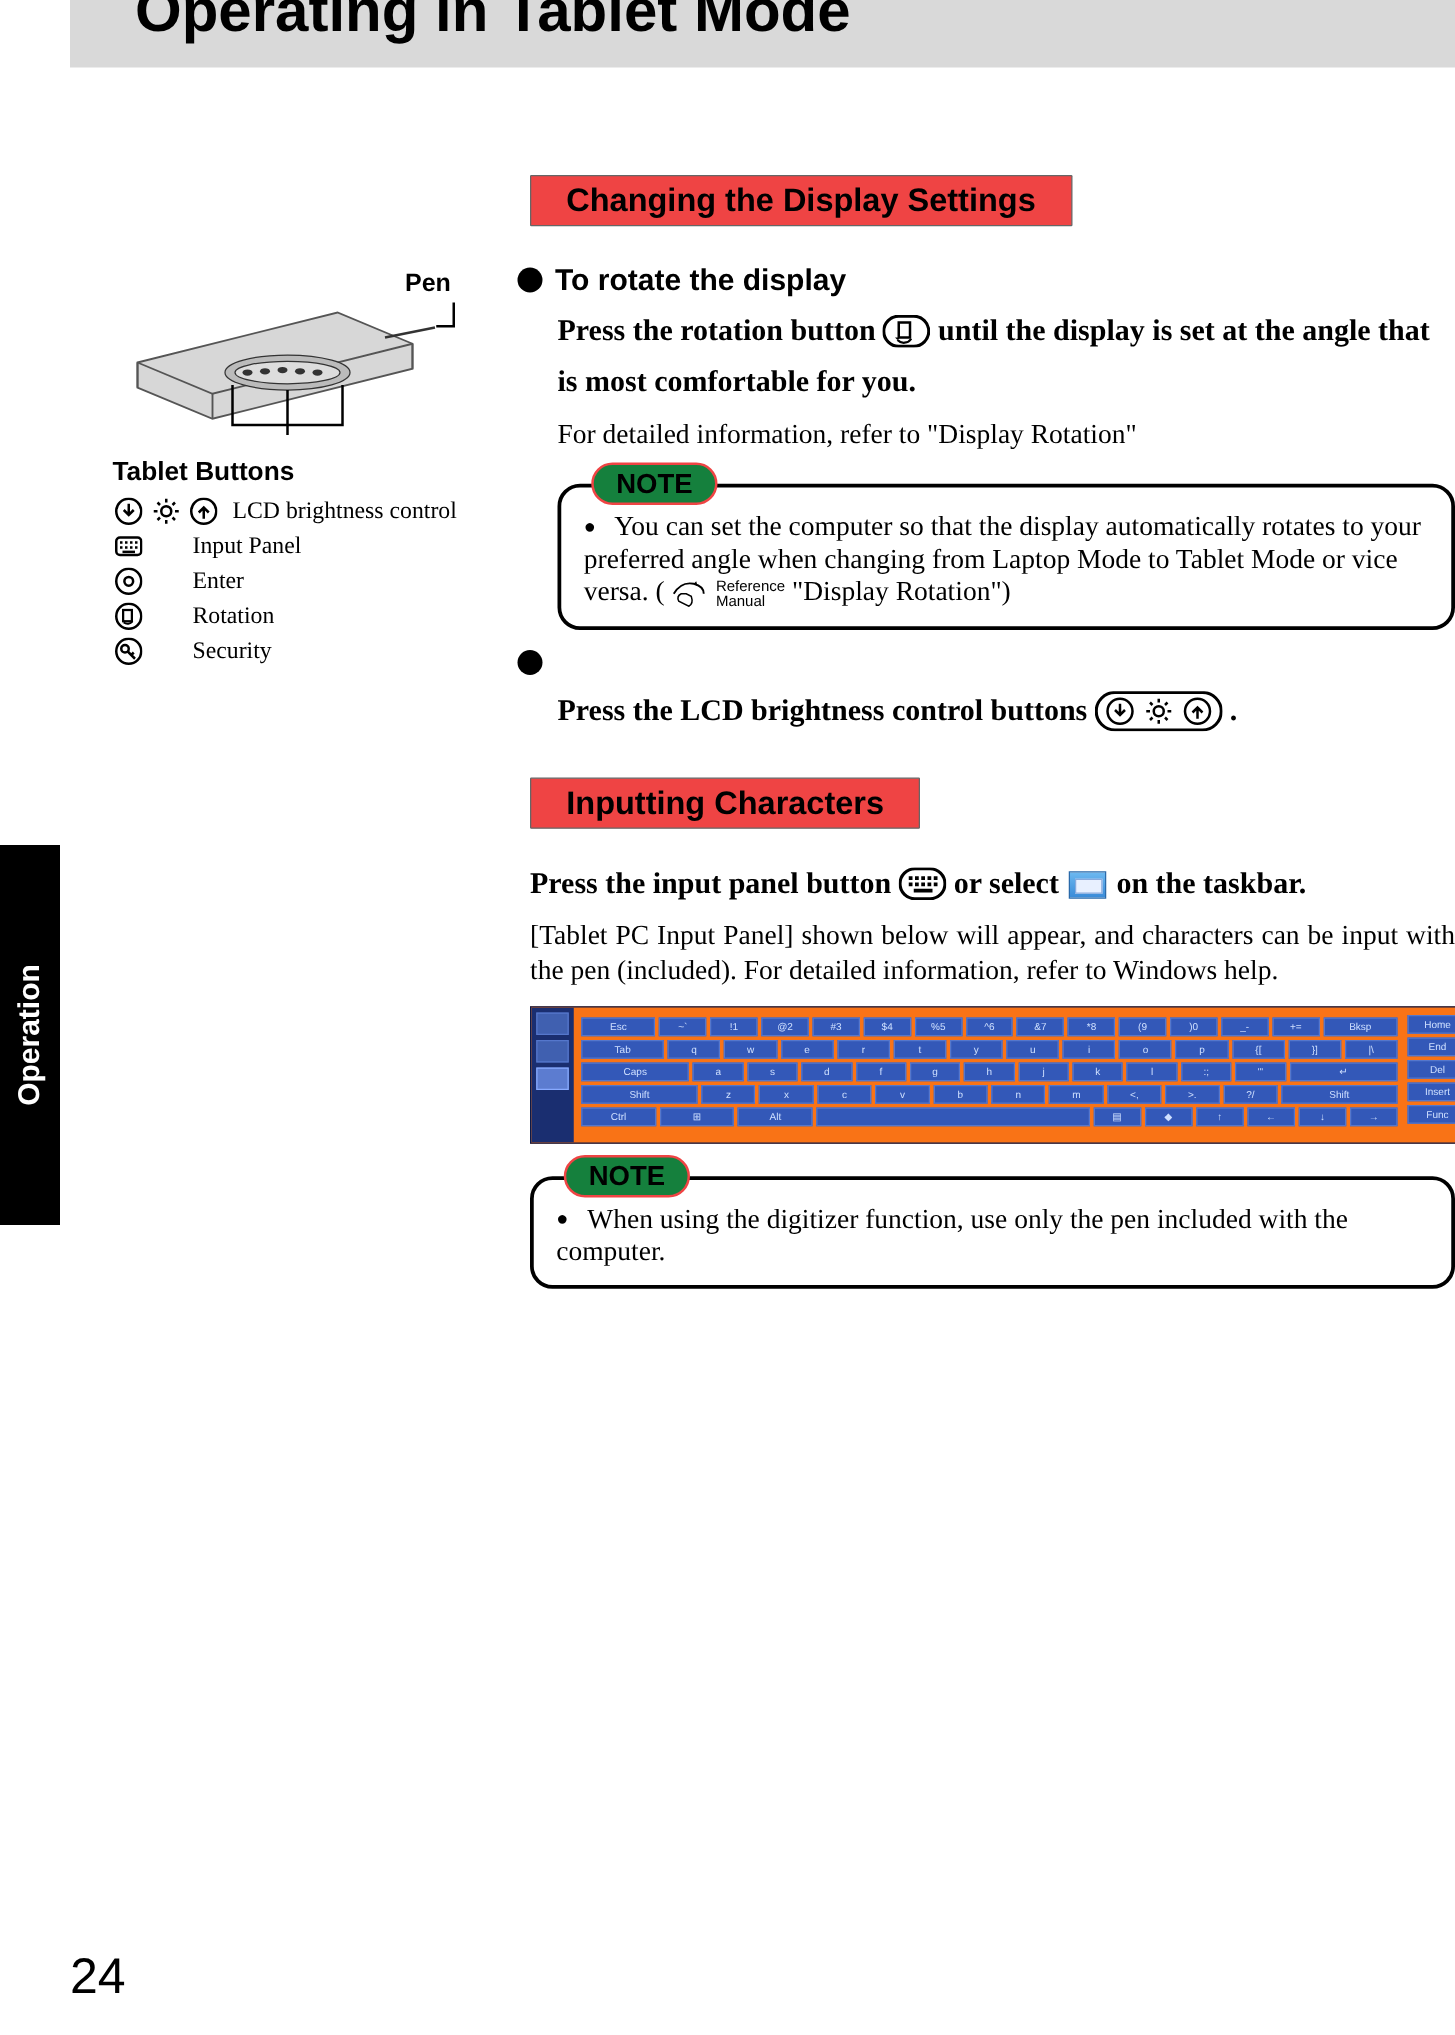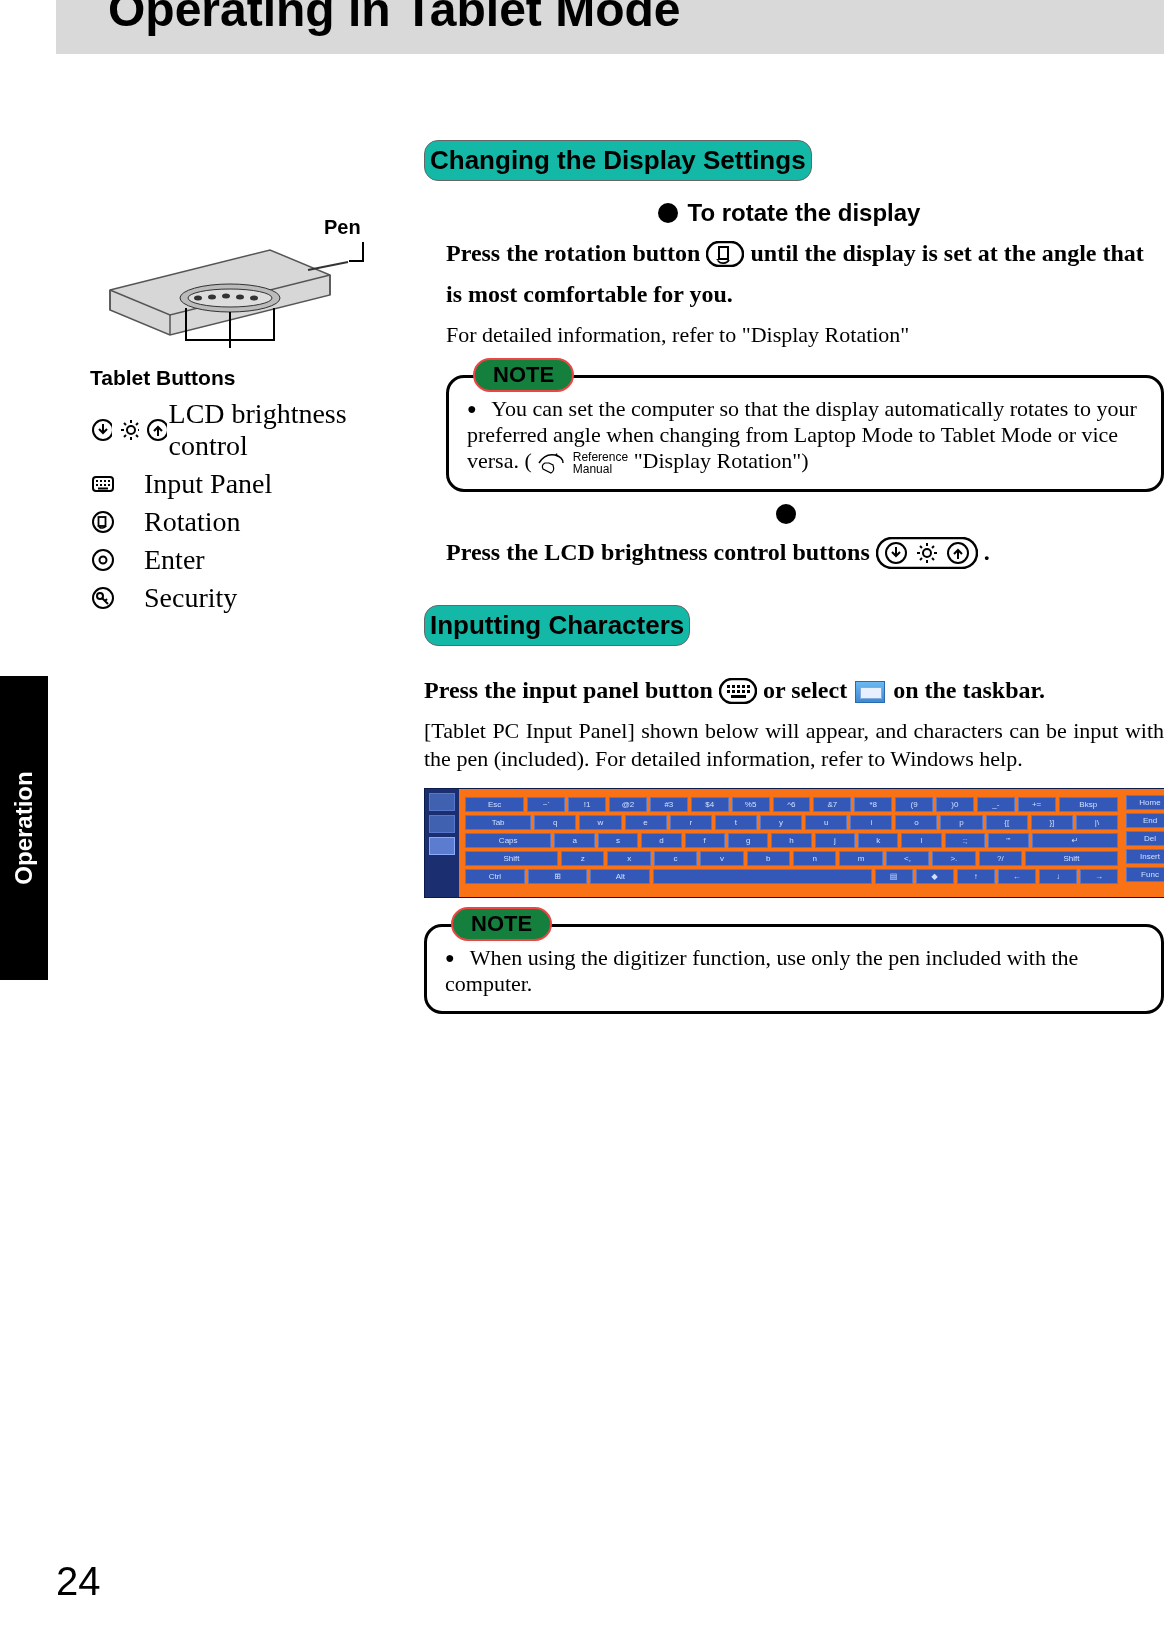--- a/index.html
+++ b/index.html
@@ -13,32 +13,32 @@
   .operation-tab span { position: absolute; left: 50%; top: 50%; transform: translate(-50%, -50%) rotate(-90deg); color: #fff; font-family: Arial, sans-serif; font-weight: 700; font-size: 24px; white-space: nowrap; }
 
   .page-num { position: absolute; left: 56px; bottom: 24px; font-family: Arial, sans-serif; font-size: 40px; }
 
   
   .content { position: absolute; left: 424px; top: 140px; width: 740px; }
   .sidebar { position: absolute; left: 90px; top: 220px; width: 320px; }
 
   .section-hdr {
     display: inline-block;
-    background: #14b8a6;
+    background: #ef4444;
     border: 1px solid #666;
-    border-radius: 14px;
-    padding: 4px 5px;
+    border-radius: 1px;
+    padding: 4px 28px;
     font-family: Arial, sans-serif;
     font-weight: 700;
     font-size: 26px;
     color: #000;
     margin-bottom: 14px;
   }
 
-  .sub-item { margin-left: -10px; margin-top: 4px; margin-bottom: 6px; text-align: center; }
+  .sub-item { margin-left: -10px; margin-top: 16px; margin-bottom: 6px; }
   .sub-bullet { display: inline-block; width: 20px; height: 20px; background: #000; border-radius: 50%; vertical-align: -2px; margin-right: 6px; }
   .sub-text { font-family: Arial, sans-serif; font-weight: 700; font-size: 24px; }
 
   .cmd { font-family: Liberation Serif, serif; font-weight: 700; font-size: 24px; line-height: 1.7; margin-left: 22px; margin-bottom: 6px; }
   .body { font-family: "Times New Roman", serif; font-size: 22px; line-height: 1.3; margin-left: 22px; }
 
   .icon-round {
     display: inline-block; vertical-align: middle; margin: 0 2px;
   }
 
@@ -67,21 +67,21 @@
 
   
   .device-box { width: 260px; height: 130px; position: relative; }
   .device-box svg { width: 100%; height: 100%; }
   .pen-label { position: absolute; left: 234px; top: -4px; font-family: Arial, sans-serif; font-weight: 700; font-size: 20px; }
   .pen-line { position: absolute; left: 272px; top: 22px; width: 2px; height: 18px; background: #000; }
   .pen-line2 { position: absolute; left: 259px; top: 40px; width: 15px; height: 2px; background: #000; }
 
   .tb-title { font-family: Arial, sans-serif; font-weight: 700; font-size: 21px; margin-top: 16px; }
   .tb-list { margin-top: 8px; }
-  .tb-row { display: flex; align-items: center; margin-bottom: 6px; font-size: 28px; font-family: "Times New Roman", serif; }
+  .tb-row { display: flex; align-items: center; gap: 10px; margin-bottom: 6px; font-size: 19px; font-family: "Times New Roman", serif; }
   .tb-icons { display: flex; gap: 4px; min-width: 54px; }
 
   
   .panel-mock {
     margin: 14px 0 0 24px;
     width: 835px; height: 110px;
     background: #f97316;
     border: 1px solid #0a1a4a;
     position: relative;
     overflow: hidden;
@@ -272,32 +272,32 @@
         <span class="tb-icons">
             <svg class="icon-round" width="22" height="22">
               <use href="#ico-keyboard"></use>
             </svg>
           </span>
         <span>Input Panel</span>
       </div>
       <div class="tb-row">
         <span class="tb-icons">
             <svg class="icon-round" width="22" height="22">
-              <use href="#ico-rotate"></use>
+              <use href="#ico-enter"></use>
             </svg>
           </span>
-        <span>Rotation</span>
+        <span>Enter</span>
       </div>
       <div class="tb-row">
         <span class="tb-icons">
             <svg class="icon-round" width="22" height="22">
-              <use href="#ico-enter"></use>
+              <use href="#ico-rotate"></use>
             </svg>
           </span>
-        <span>Enter</span>
+        <span>Rotation</span>
       </div>
       <div class="tb-row">
         <span class="tb-icons">
             <svg class="icon-round" width="22" height="22">
               <use href="#ico-key"></use>
             </svg>
           </span>
         <span>Security</span>
       </div>
     </div>

